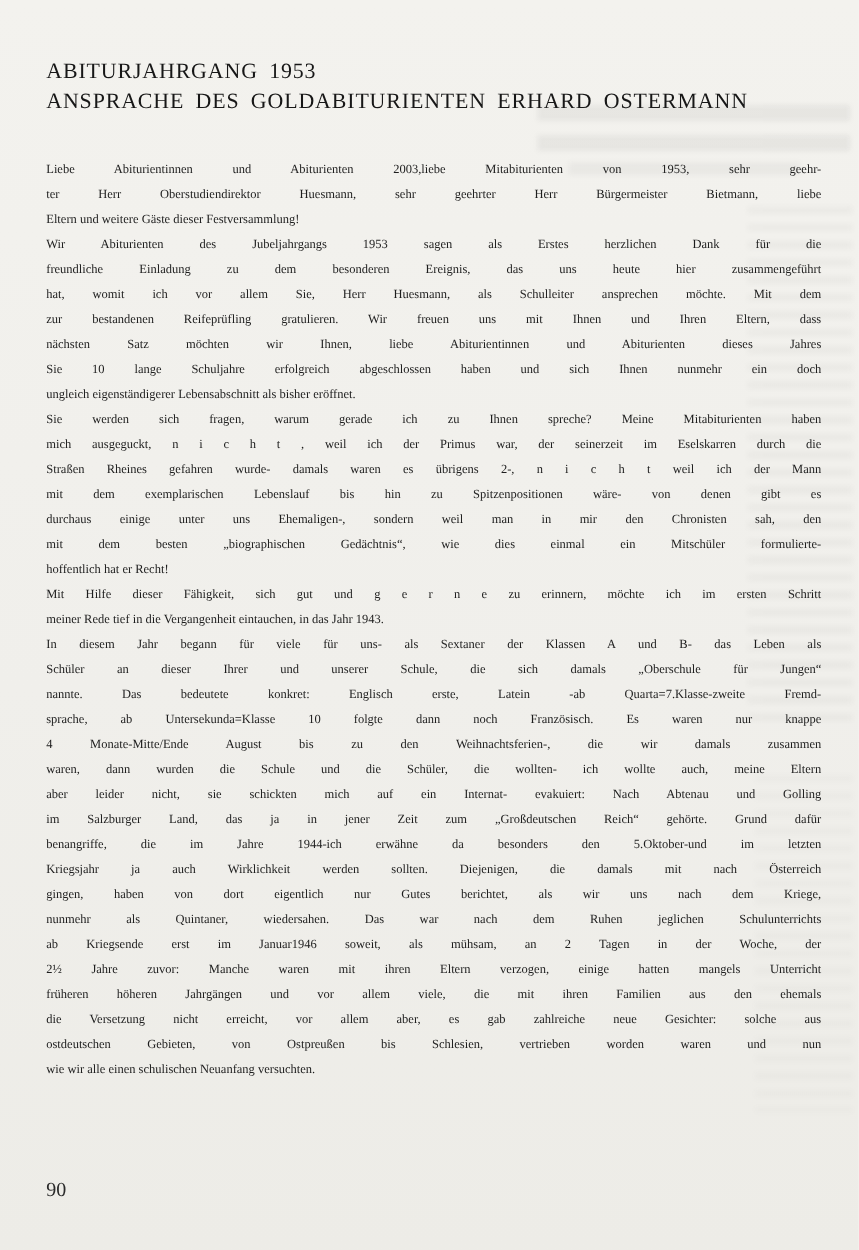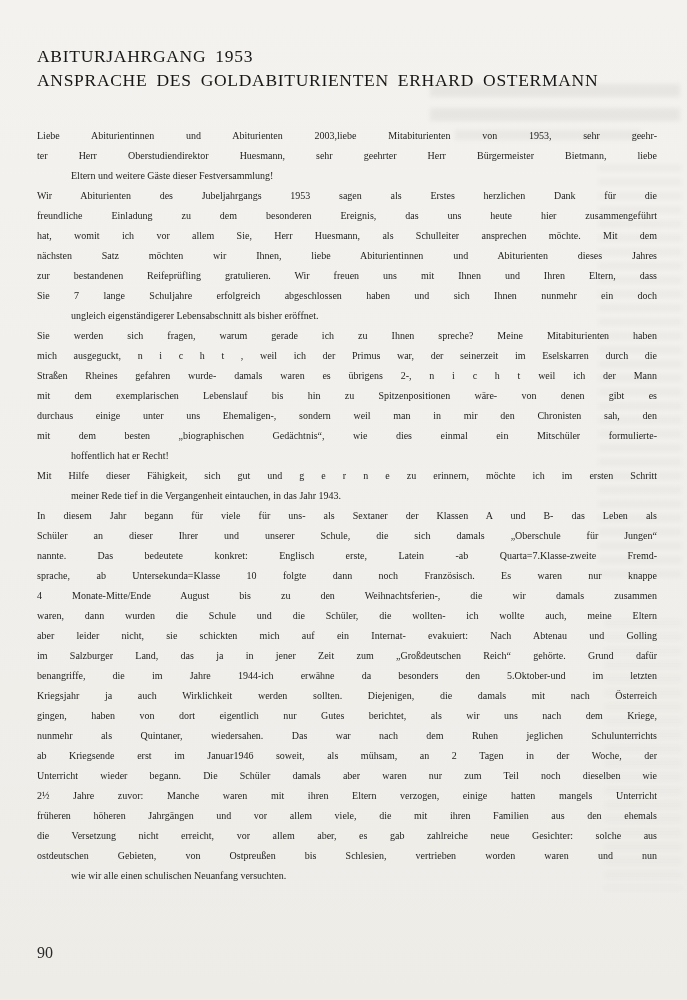--- a/index.html
+++ b/index.html
@@ -34,21 +34,20 @@
   }
   .line {
     height: 20px;
     white-space: nowrap;
     text-align: justify;
     text-align-last: justify;
   }
   .line.para-end {
     text-align: right;
     text-align-last: left;
-    margin-left: 34px;
   }
   .page-number {
     position: absolute;
     left: 37px;
     top: 944px;
     font-size: 16px;
     color: #2a2a2a;
   }
   
   .ghost { position: absolute; pointer-events: none; filter: blur(2.2px); transform: scaleX(-1); }
@@ -94,23 +93,23 @@
     <div>ANSPRACHE DES GOLDABITURIENTEN ERHARD OSTERMANN</div>
   </div>
 
   <div class="body-text">
       <div class="line">Liebe Abiturientinnen und Abiturienten 2003,liebe Mitabiturienten von 1953, sehr geehr-</div>
       <div class="line">ter Herr Oberstudiendirektor Huesmann, sehr geehrter Herr Bürgermeister Bietmann, liebe</div>
       <div class="line para-end">Eltern und weitere Gäste dieser Festversammlung!</div>
       <div class="line">Wir Abiturienten des Jubeljahrgangs 1953 sagen als Erstes herzlichen Dank für die</div>
       <div class="line">freundliche Einladung zu dem besonderen Ereignis, das uns heute hier zusammengeführt</div>
       <div class="line">hat, womit ich vor allem Sie, Herr Huesmann, als Schulleiter ansprechen möchte. Mit dem</div>
+      <div class="line">zur bestandenen Reifeprüfling gratulieren. Wir freuen uns mit Ihnen und Ihren Eltern, dass</div>
       <div class="line">nächsten Satz möchten wir Ihnen, liebe Abiturientinnen und Abiturienten dieses Jahres</div>
-      <div class="line">zur bestandenen Reifeprüfling gratulieren. Wir freuen uns mit Ihnen und Ihren Eltern, dass</div>
-      <div class="line">Sie 7 lange Schuljahre erfolgreich abgeschlossen haben und sich Ihnen nunmehr ein doch</div>
+      <div class="line">Sie 10 lange Schuljahre erfolgreich abgeschlossen haben und sich Ihnen nunmehr ein doch</div>
       <div class="line para-end">ungleich eigenständigerer Lebensabschnitt als bisher eröffnet.</div>
       <div class="line">Sie werden sich fragen, warum gerade ich zu Ihnen spreche? Meine Mitabiturienten haben</div>
       <div class="line">mich ausgeguckt, n i c h t , weil ich der Primus war, der seinerzeit im Eselskarren durch die</div>
       <div class="line">Straßen Rheines gefahren wurde- damals waren es übrigens 2-, n i c h t weil ich der Mann</div>
       <div class="line">mit dem exemplarischen Lebenslauf bis hin zu Spitzenpositionen wäre- von denen gibt es</div>
       <div class="line">durchaus einige unter uns Ehemaligen-, sondern weil man in mir den Chronisten sah, den</div>
       <div class="line">mit dem besten „biographischen Gedächtnis“, wie dies einmal ein Mitschüler formulierte-</div>
       <div class="line para-end">hoffentlich hat er Recht!</div>
       <div class="line">Mit Hilfe dieser Fähigkeit, sich gut und g e r n e zu erinnern, möchte ich im ersten Schritt</div>
       <div class="line para-end">meiner Rede tief in die Vergangenheit eintauchen, in das Jahr 1943.</div>
@@ -120,21 +119,20 @@
       <div class="line">sprache, ab Untersekunda=Klasse 10 folgte dann noch Französisch. Es waren nur knappe</div>
       <div class="line">4 Monate-Mitte/Ende August bis zu den Weihnachtsferien-, die wir damals zusammen</div>
       <div class="line">waren, dann wurden die Schule und die Schüler, die wollten- ich wollte auch, meine Eltern</div>
       <div class="line">aber leider nicht, sie schickten mich auf ein Internat- evakuiert: Nach Abtenau und Golling</div>
       <div class="line">im Salzburger Land, das ja in jener Zeit zum „Großdeutschen Reich“ gehörte. Grund dafür</div>
       <div class="line">benangriffe, die im Jahre 1944-ich erwähne da besonders den 5.Oktober-und im letzten</div>
       <div class="line">Kriegsjahr ja auch Wirklichkeit werden sollten. Diejenigen, die damals mit nach Österreich</div>
       <div class="line">gingen, haben von dort eigentlich nur Gutes berichtet, als wir uns nach dem Kriege,</div>
       <div class="line">nunmehr als Quintaner, wiedersahen. Das war nach dem Ruhen jeglichen Schulunterrichts</div>
       <div class="line">ab Kriegsende erst im Januar1946 soweit, als mühsam, an 2 Tagen in der Woche, der</div>
-      <div class="line">Unterricht wieder begann. Die Schüler damals aber waren nur zum Teil noch dieselben wie</div>
       <div class="line">2½ Jahre zuvor: Manche waren mit ihren Eltern verzogen, einige hatten mangels Unterricht</div>
       <div class="line">früheren höheren Jahrgängen und vor allem viele, die mit ihren Familien aus den ehemals</div>
       <div class="line">die Versetzung nicht erreicht, vor allem aber, es gab zahlreiche neue Gesichter: solche aus</div>
       <div class="line">ostdeutschen Gebieten, von Ostpreußen bis Schlesien, vertrieben worden waren und nun</div>
       <div class="line para-end">wie wir alle einen schulischen Neuanfang versuchten.</div>
     </div>
 
   <div class="page-number">90</div>
 
 </div>

